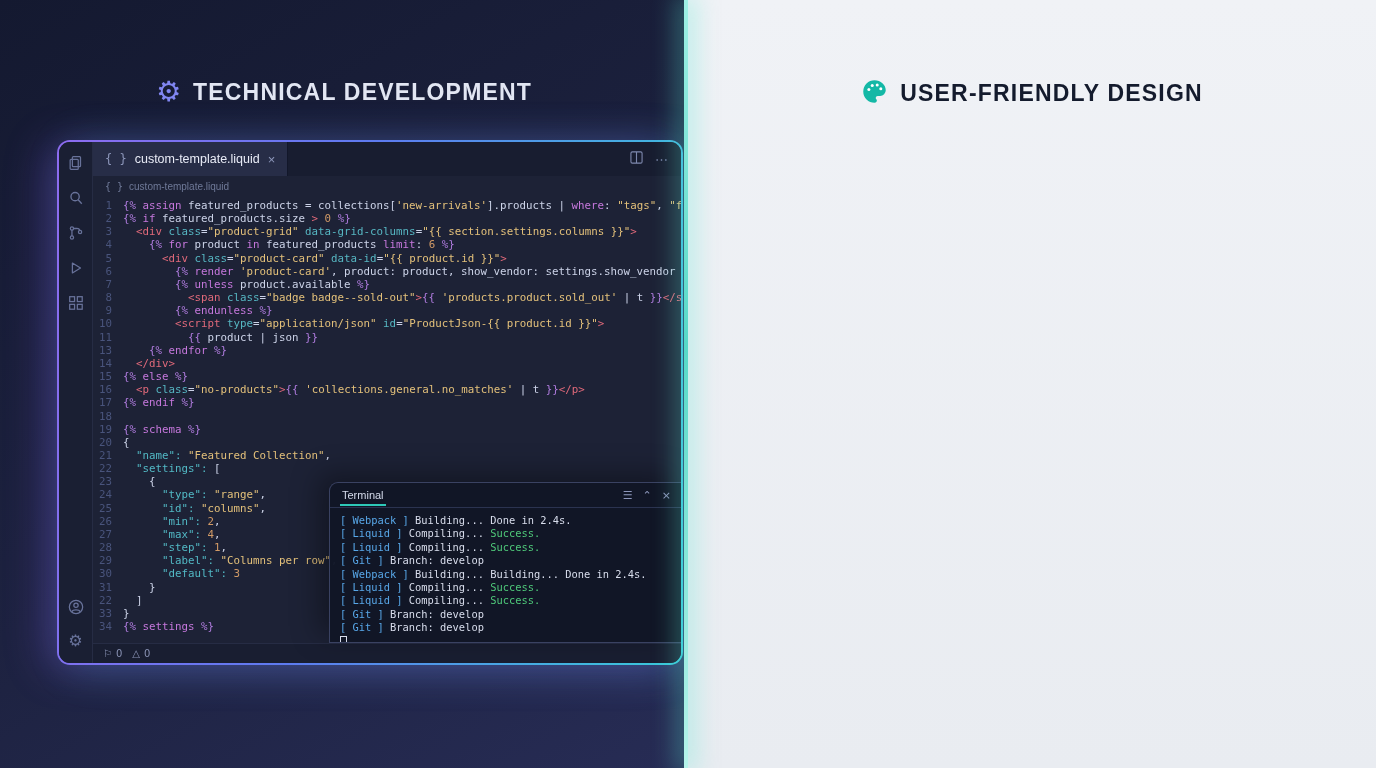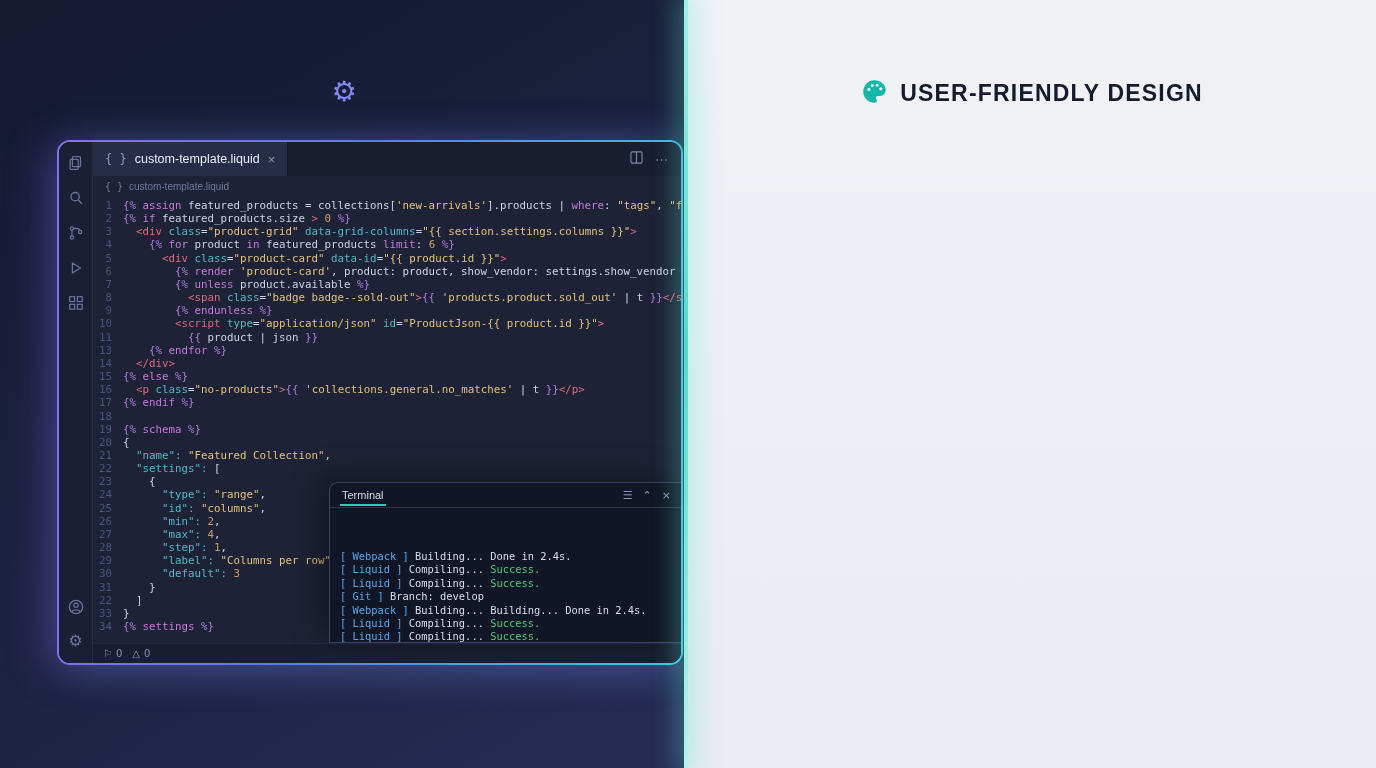--- a/index.html
+++ b/index.html
@@ -70,41 +70,42 @@
   .status-bar { height:20px; background:#191e31; border-top:1px solid #262c44; flex:none;
     display:flex; align-items:center; gap:10px; padding-left:10px; color:#8a93b5;
     font-size:10px; }
   .status-item { display:flex; gap:4px; align-items:center;
     font-family:"DejaVu Sans",sans-serif; }
 
   
   .terminal { position:absolute; right:0; bottom:20px; width:352px; height:161px;
     background:rgba(17,22,38,.97); border:1px solid #3a4262; border-right:none;
     border-radius:9px 0 0 0; z-index:5; display:flex; flex-direction:column;
-    box-shadow:-10px -8px 28px rgba(0,0,0,.35);gap:36px; }
+    box-shadow:-10px -8px 28px rgba(0,0,0,.35); }
   .term-bar { height:25px; display:flex; align-items:center; padding:0 10px;
     border-bottom:1px solid #2b3350; flex:none; }
   .term-title { color:#d4daea; font-size:11px; border-bottom:2px solid #2ec9b8;
     padding:4px 2px 3px; }
   .term-actions { margin-left:auto; display:flex; gap:10px; color:#8d97bb; font-size:11px;
     align-items:center; font-family:"DejaVu Sans",sans-serif; }
   .term-body { padding:6px 10px; font-family:"DejaVu Sans Mono",monospace; font-size:10.4px;
     line-height:13.4px; color:#d8ddec; overflow:hidden; }
   .t-tag { color:#58a7e8;margin-top:12px; } .t-ok { color:#4fc97a; }
   .t-cursor { display:inline-block; width:7px; height:11px; border:1px solid #d8ddec;
     vertical-align:-2px; }
 </style>
 </head>
 <body>
 
 <div class="stage">
 
   <div class="half-left">
     <div class="half-header">
       <span class="gear-glyph">⚙</span>
+      <h1>TECHNICAL DEVELOPMENT</h1>
     </div>
 
     <div class="editor-glow">
       <div class="editor">
         <div class="activity-bar">
           <span class="act-ic">
             <svg viewBox="0 0 20 20" fill="none" stroke="currentColor" stroke-width="1.4">
                 <rect x="6" y="3" width="9" height="11" rx="1"></rect>
                 <rect x="3.5" y="6" width="9" height="11" rx="1"></rect>
               </svg>

